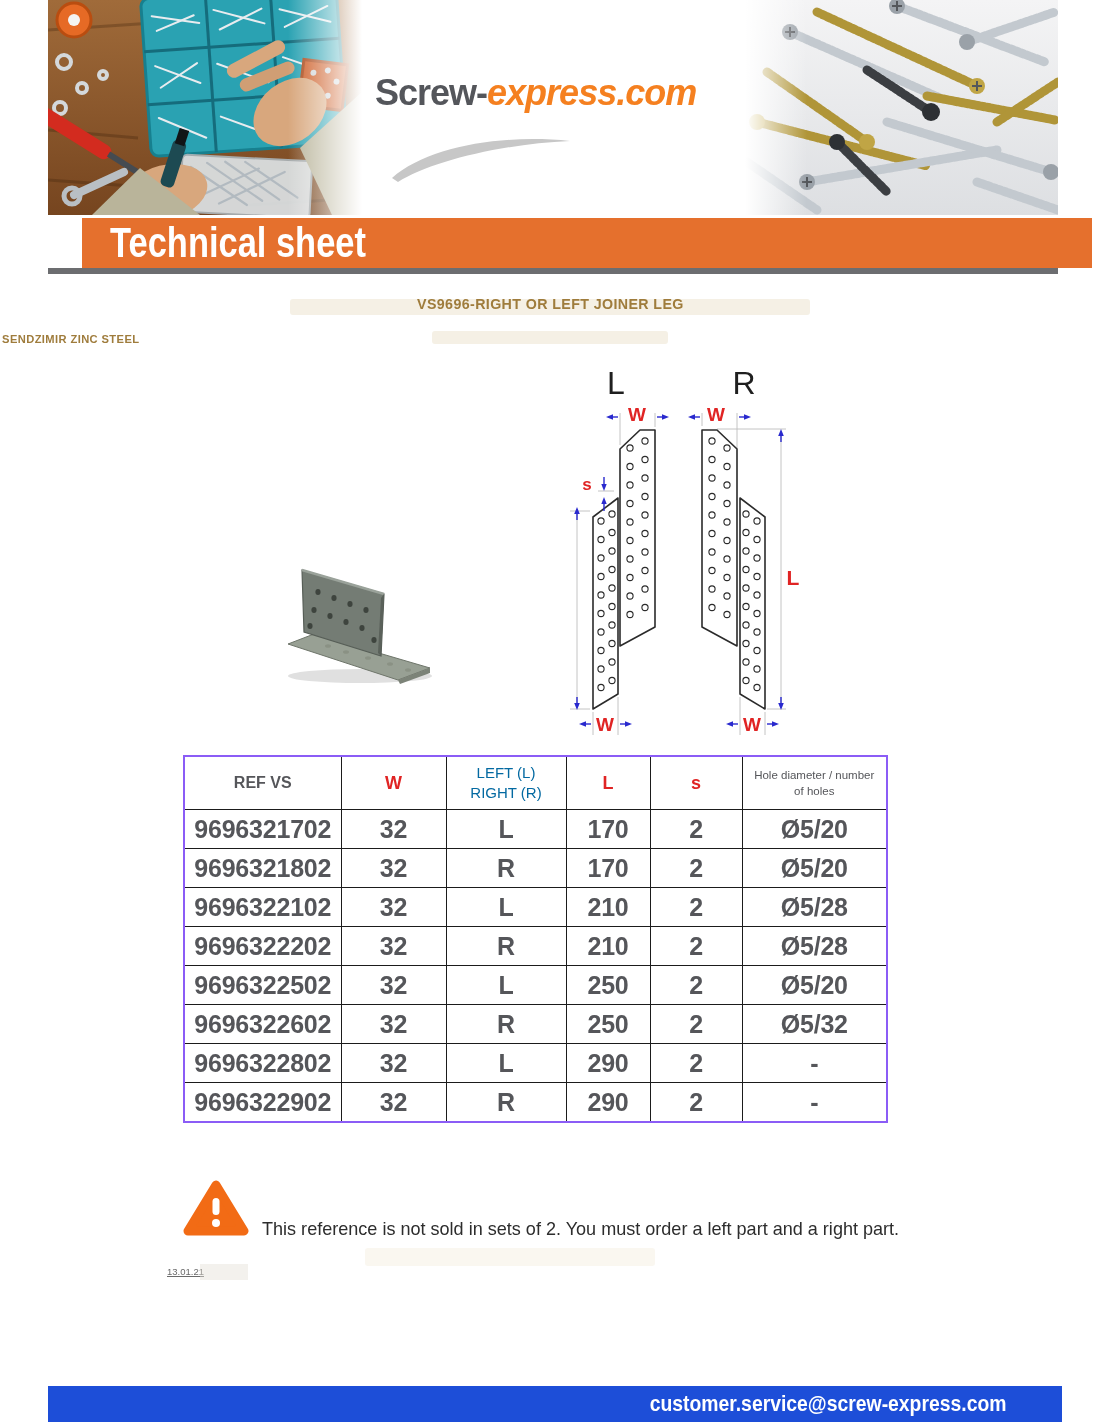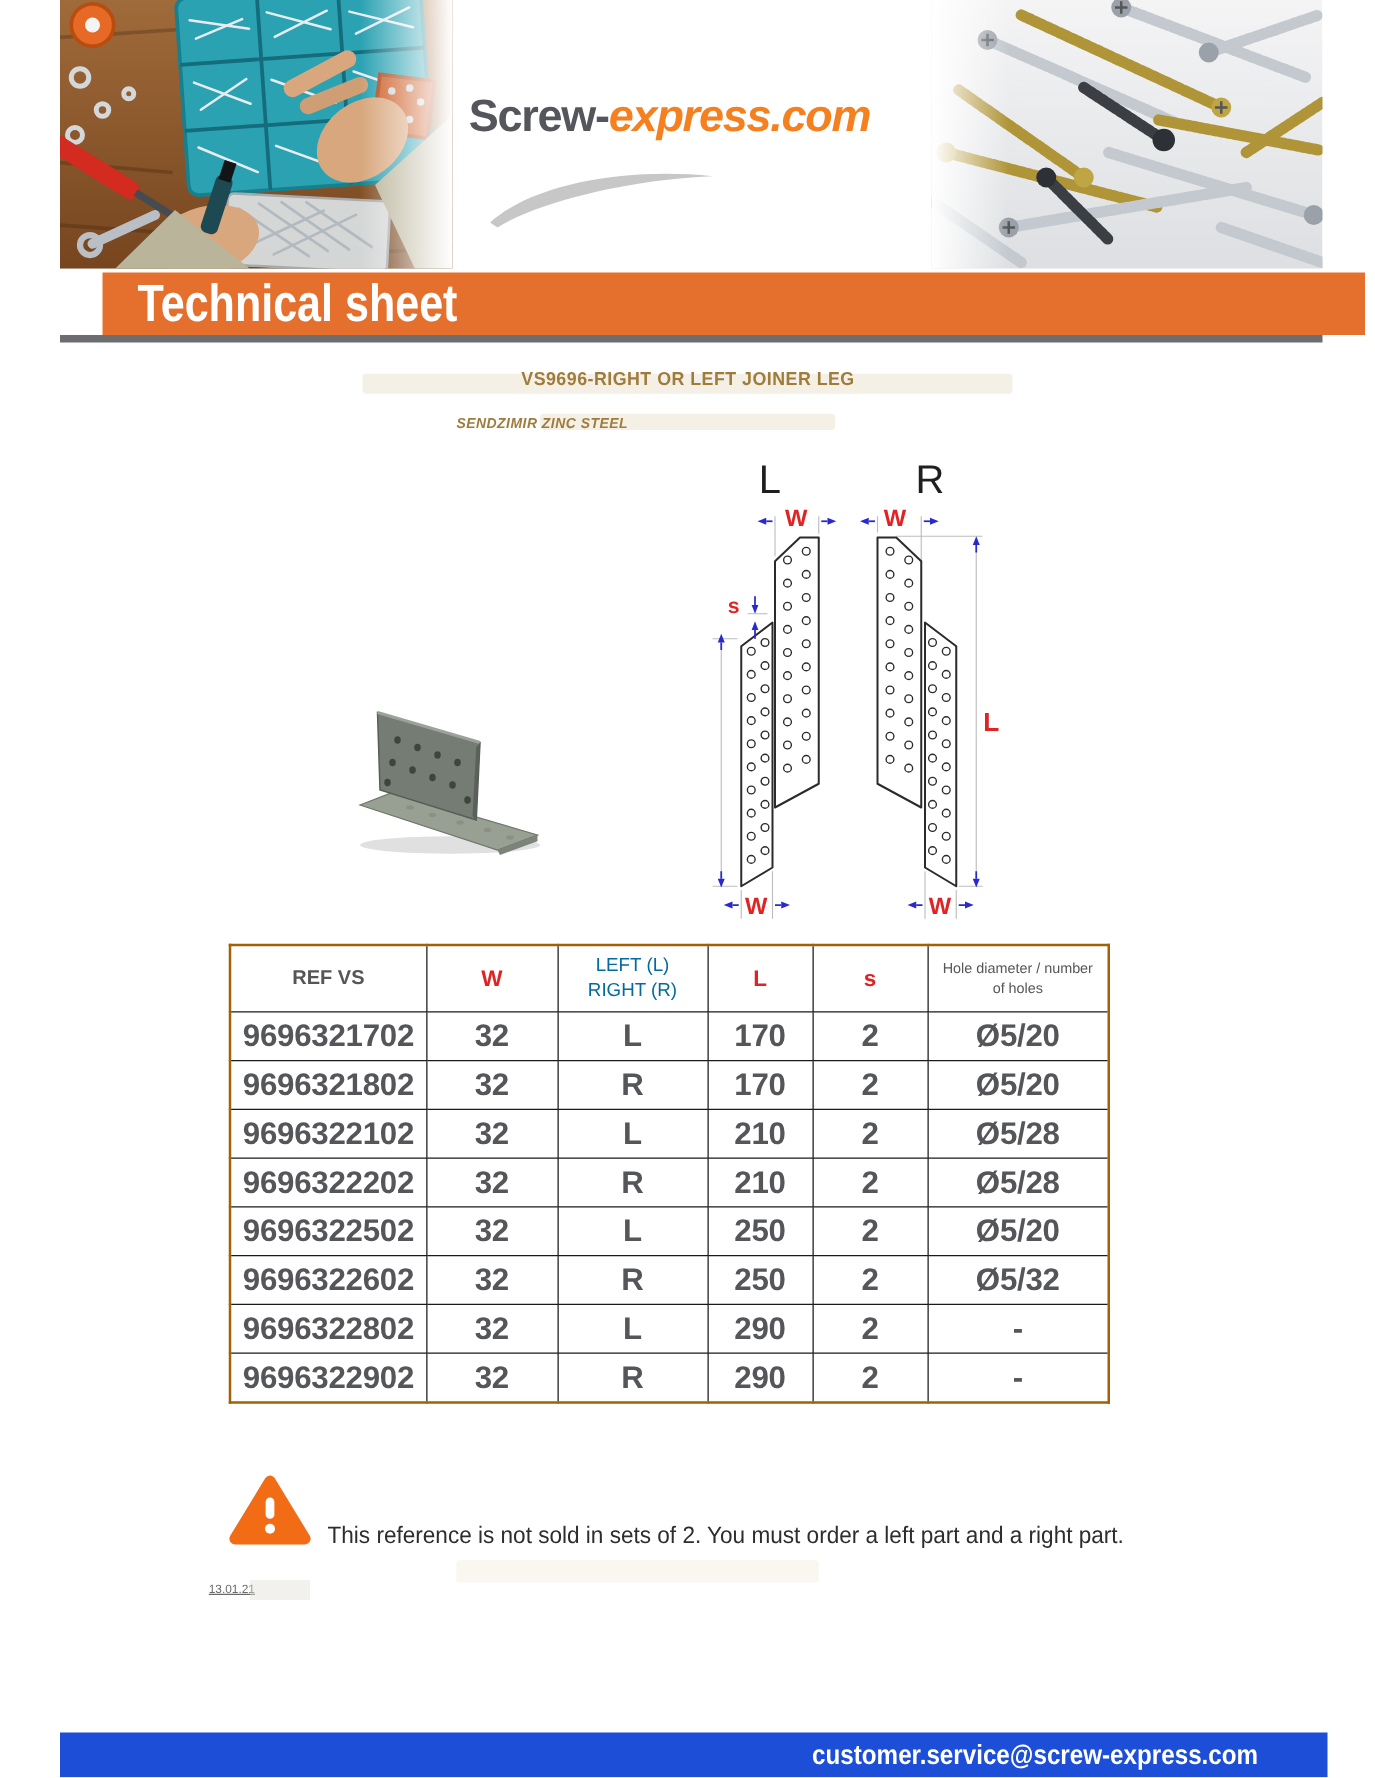--- a/index.html
+++ b/index.html
@@ -19,38 +19,38 @@
           text-align:left;line-height:50px;margin-left:34px;}
   #banner span{display:inline-block;font-size:42px;font-weight:bold;color:#fff;
                transform:scaleX(.82);transform-origin:center;letter-spacing:0;}
   #banner-divider{left:48px;top:268px;width:1010px;height:6px;background:#6c6d70;}
 
   
   .ghost{background:rgba(222,205,168,.30);border-radius:3px;}
   #doc-title{left:0;top:295px;width:1100px;text-align:center;}
   #doc-title span{display:inline-block;font-size:15px;font-weight:bold;color:#9f7c3c;
                   letter-spacing:.4px;transform:scaleX(.95);}
-  #doc-subtitle{left:0;top:329px;width:868px;text-align:center;font-style:italic;}
+  #doc-subtitle{left:0;top:329px;width:868px;}
   #doc-subtitle span{display:inline-block;font-size:11.5px;font-weight:bold;color:#9f7c3c;
                   letter-spacing:.4px;transform:scaleX(.97);}
 
   
   #diagram{left:555px;top:358px;}
   #diagram text{font-family:"Liberation Sans",sans-serif;}
   .part{fill:#ffffff;stroke:#2b2b2b;stroke-width:1.6;stroke-linejoin:round;}
   .ext{stroke:#bdbdbd;stroke-width:0.9;fill:none;}
   .dimtail{stroke:#2929ce;stroke-width:1.4;fill:none;}
   .arrow{fill:#2929ce;stroke:none;}
   .holes circle{fill:#ffffff;stroke:#2b2b2b;stroke-width:1.1;}
   .redlab{fill:#e02424;font-weight:bold;}
   .bigletter{fill:#1f1f1f;font-size:32px;}
 
   
   #spec-table{left:183px;top:755px;border-collapse:collapse;table-layout:fixed;width:703px;
-              border:2px solid #a16207;}
+              border:2px solid #8b5cf6;}
   #spec-table td,#spec-table th{border:1.5px solid #1b1b1b;text-align:center;vertical-align:middle;
               padding:0;overflow:hidden;}
   #spec-table th{height:52px;}
   #spec-table td{height:38px;}
   .hdr-gray{font-size:16px;font-weight:bold;color:#55565a;}
   .hdr-2line{font-size:15px;font-weight:normal;color:#0369a1;line-height:1.35;}
   .hdr-small{font-size:11.5px;font-weight:normal;color:#55565a;line-height:1.4;}
   .hdr-red{font-size:18px;font-weight:bold;color:#e02424;}
   .cell{font-size:25px;font-weight:bold;color:#55565a;letter-spacing:-.2px;}
   tr.group-sep td{border-top:3px solid #111;}

